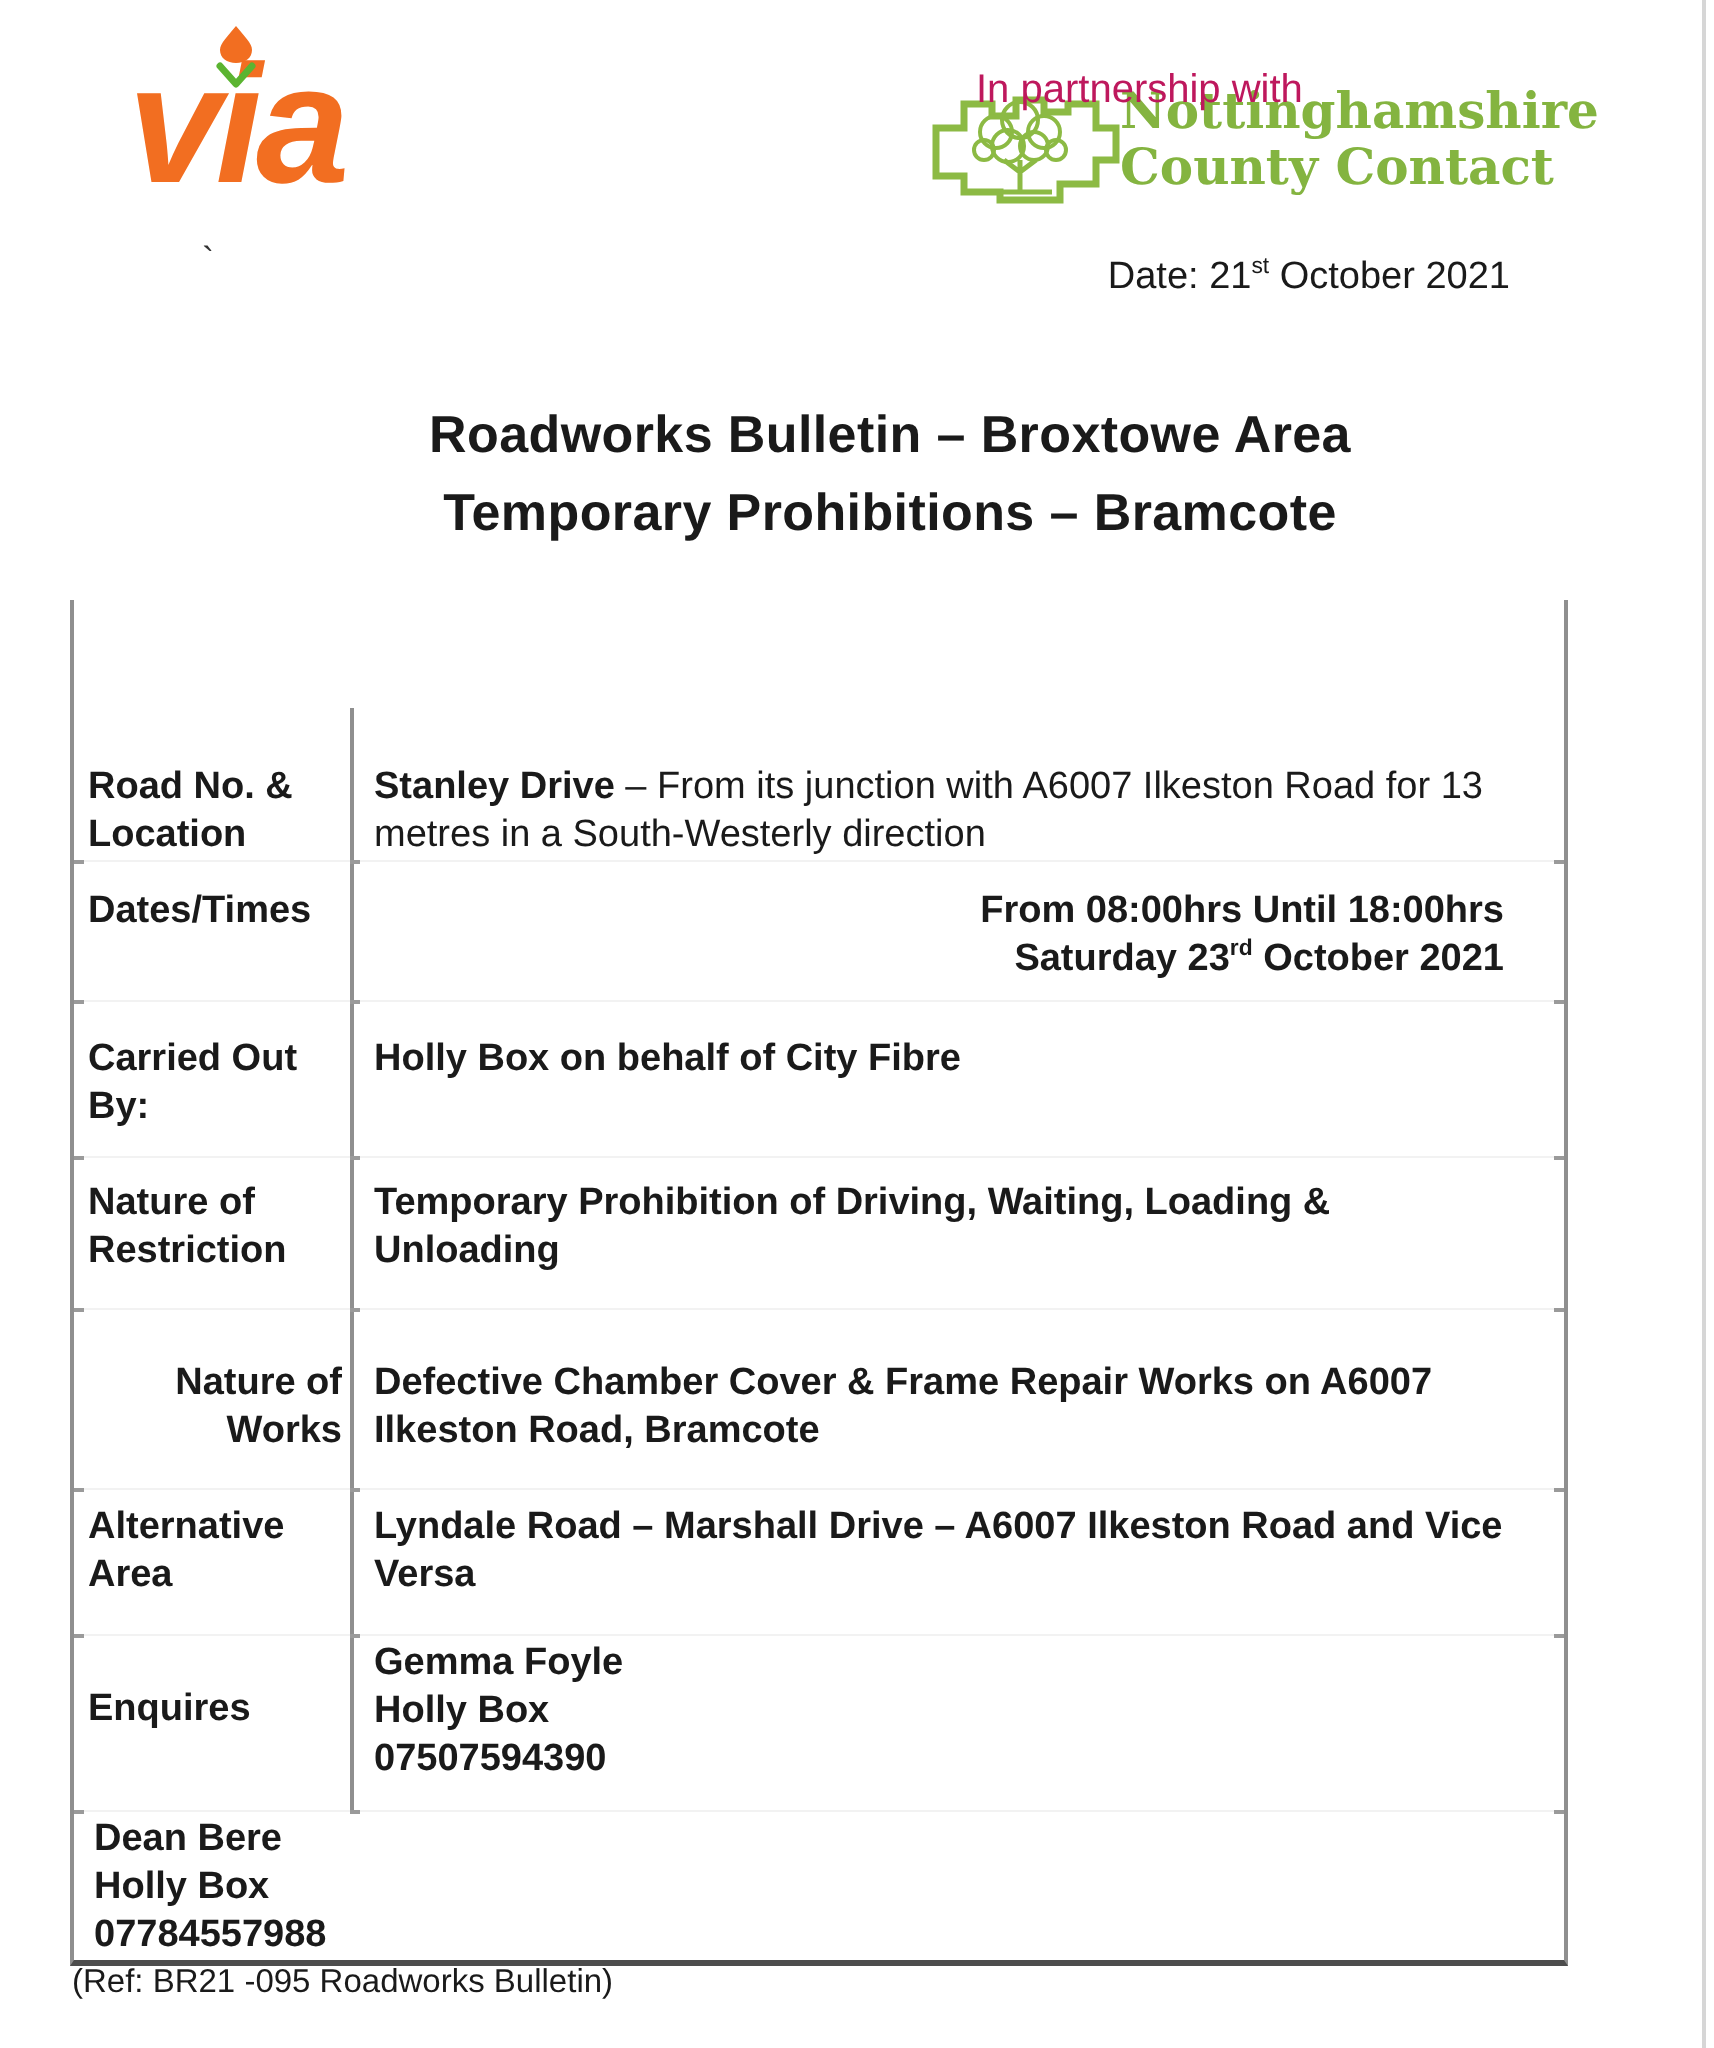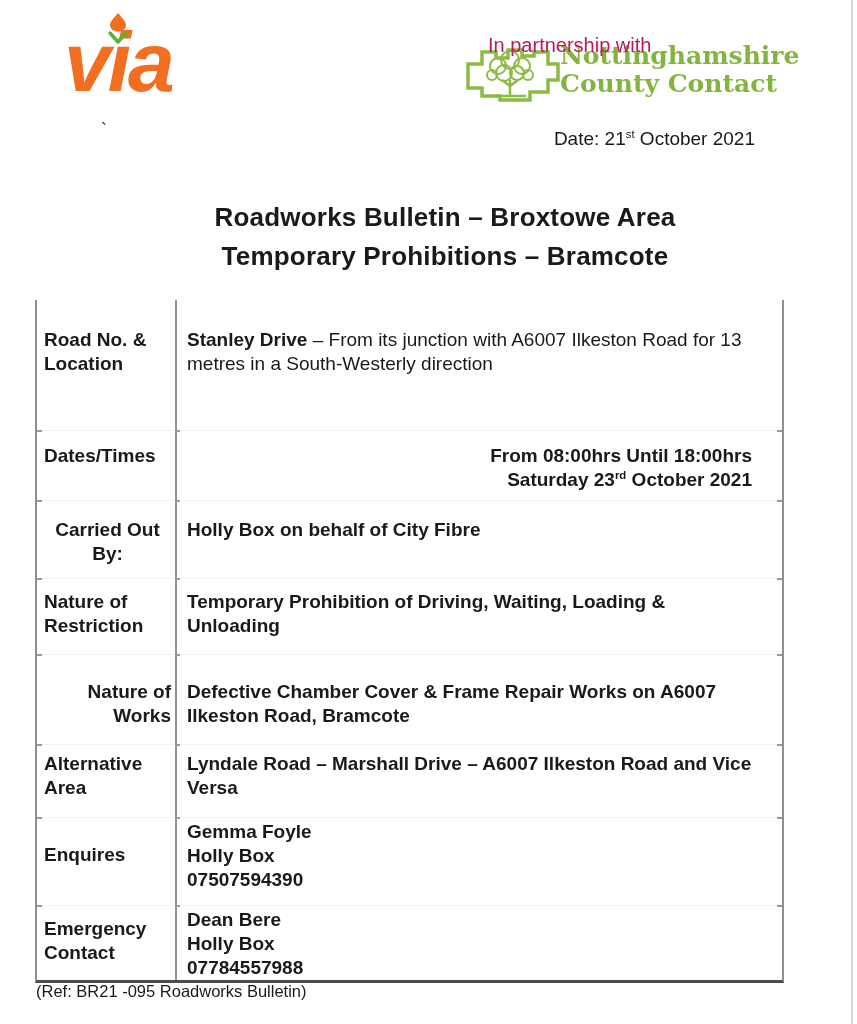--- a/index.html
+++ b/index.html
@@ -65,23 +65,23 @@
     background-repeat:no-repeat;
   }
   .tlabel {
     flex:0 0 140px; width:140px; border-right:2px solid #8f8f8f;
     font-weight:bold; font-size:19px; line-height:24px;
     padding-left:7px; padding-right:4px;
   }
   .tvalue { flex:1; font-size:19px; line-height:24px; padding-left:10px; padding-right:30px; }
   .bold { font-weight:bold; }
 
-  .r0 { min-height:130px; } .r0 .tlabel { padding-top:28px; } .r0 .tvalue { padding-top:28px; }
+  .r0 { min-height:130px;align-items:flex-end; } .r0 .tlabel { padding-top:28px; } .r0 .tvalue { padding-top:28px; }
   .r1 { min-height:70px;  } .r1 .tlabel { padding-top:14px; } .r1 .tvalue { padding-top:14px;text-align:right; }
-  .r2 { min-height:78px;  } .r2 .tlabel { padding-top:18px;text-align:center; } .r2 .tvalue { padding-top:18px; }
+  .r2 { min-height:78px;  } .r2 .tlabel { padding-top:18px; } .r2 .tvalue { padding-top:18px; }
   .r3 { min-height:76px;  } .r3 .tlabel { padding-top:12px; } .r3 .tvalue { padding-top:12px; }
   .r4 { min-height:90px;  } .r4 .tlabel { padding-top:26px;text-align:right; } .r4 .tvalue { padding-top:26px; }
   .r5 { min-height:73px;  } .r5 .tlabel { padding-top:8px;  } .r5 .tvalue { padding-top:8px; }
   .r6 { min-height:88px;  } .r6 .tlabel { padding-top:26px; } .r6 .tvalue { padding-top:3px; }
   .r7 { min-height:75px;  } .r7 .tlabel { padding-top:12px; } .r7 .tvalue { padding-top:3px; }
 
   .ref-line { position:absolute; left:36px; top:982px; font-size:16.5px; }
 </style>
 </head>
 <body>
@@ -164,21 +164,20 @@
     <div class="trow r6">
       <div class="tlabel">Enquires</div>
       <div class="tvalue bold">
         <div>Gemma Foyle</div>
         <div>Holly Box</div>
         <div>07507594390</div>
       </div>
     </div>
 
     <div class="trow r7">
-      <div class="tlabel">Emergency Contact</div>
       <div class="tvalue bold">
         <div>Dean Bere</div>
         <div>Holly Box</div>
         <div>07784557988</div>
       </div>
     </div>
 
   </div>
 
   <div class="ref-line">(Ref: BR21 -095 Roadworks Bulletin)</div>

